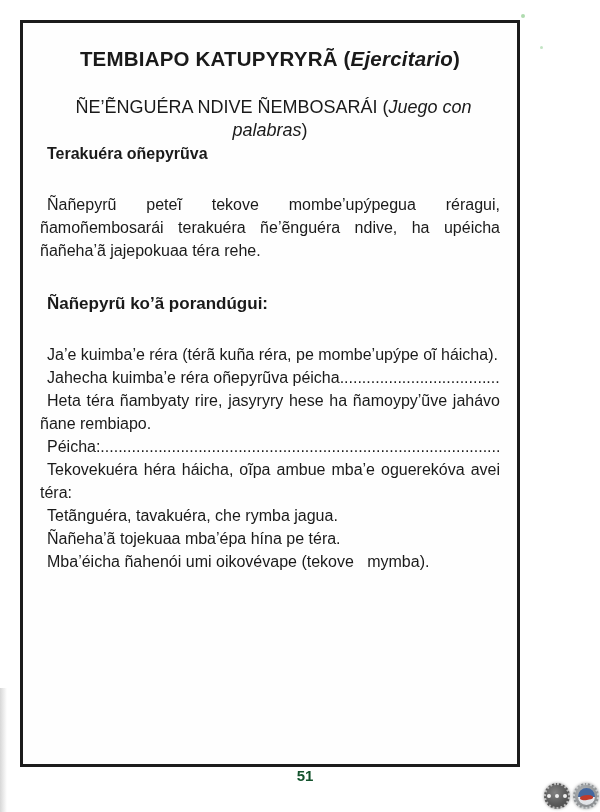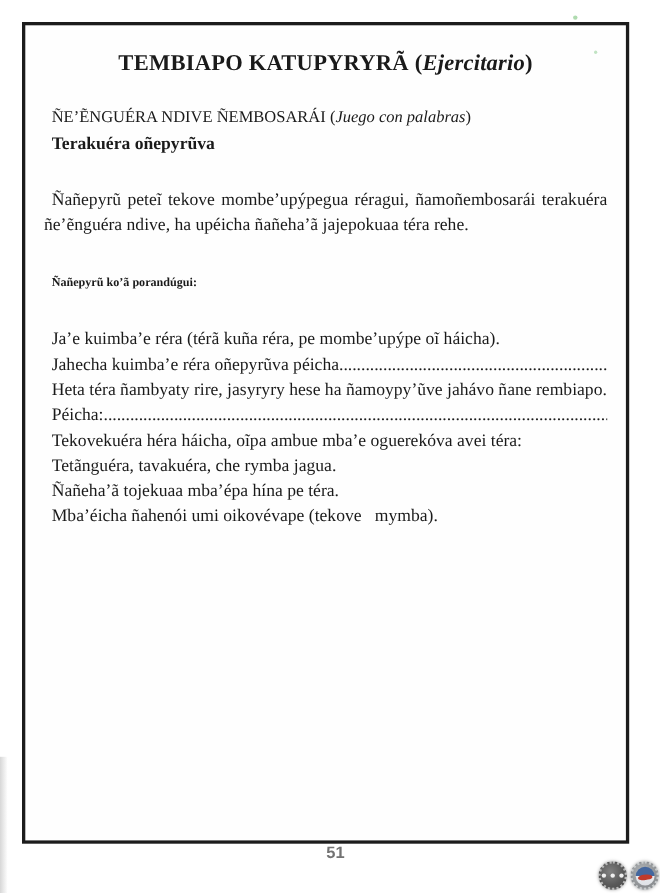--- a/index.html
+++ b/index.html
@@ -8,65 +8,64 @@
     background:#ffffff;
     position:relative;
     overflow:hidden;
     font-family:"Liberation Sans","DejaVu Sans",sans-serif;
     color:#1a1a1a;
     -webkit-font-smoothing:antialiased;
   }
   .frame {
     position:absolute;
     left:20px; top:20px;
-    width:552px; height:747px;
+    width:500px; height:747px;
     border:3px solid #1c1c1c;
     box-sizing:border-box;
     padding:10px 17px 0 17px;
     background:#fefefe;
     overflow:hidden;
-    font-family:Liberation Serif, serif;
   }
   .title {
     margin:12px 0 24px 0;
     font-size:20.5px;
     line-height:27px;
     font-weight:bold;
     text-align:center;
     letter-spacing:0.2px;
   }
   .title em { font-style:italic; }
   p {
     margin:0;
     font-size:16px;
     line-height:23px;
     text-align:justify;
     text-indent:7px;
   }
   .para-intro   { margin-bottom:30px; }
-  .section-head { text-align:left; font-size:15px; }
+  .section-head { text-align:center; font-size:18px; }
   .section-head em { font-style:italic; }
   .subsection   { font-weight:bold; text-align:left; margin-bottom:28px; }
   .para-method  { margin-bottom:30px; }
-  .questions-head { font-weight:bold; text-align:left; font-size:11px; margin-bottom:28px;margin-top:16px; }
+  .questions-head { font-weight:bold; text-align:left; font-size:17px; margin-bottom:28px;margin-top:16px; }
   .line {}
   .leader {
     text-align:left;
     white-space:nowrap;
     overflow:hidden;
     height:23px;
   }
   .page-number {
     position:absolute;
     left:20px; top:767px;
     width:570px;
     text-align:center;
     font-size:15px;
     font-weight:bold;
-    color:#737373;
+    color:#14532d;
   }
   
   .fab-group {
     position:absolute;
     right:1px; bottom:3px;
     display:flex;
     gap:3px;
     align-items:center;
   }
   .fab {

